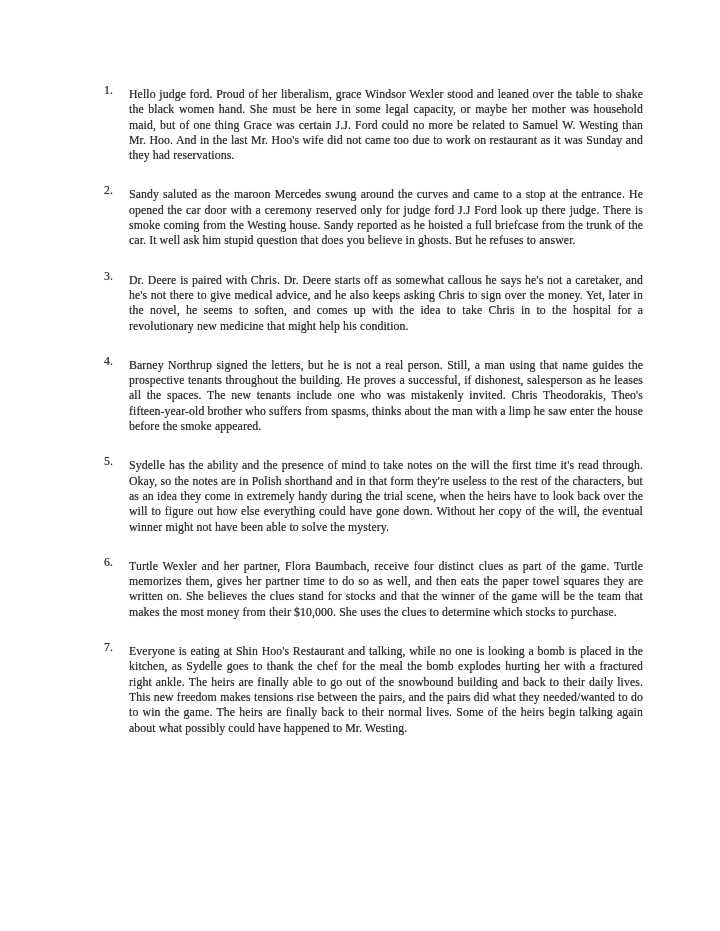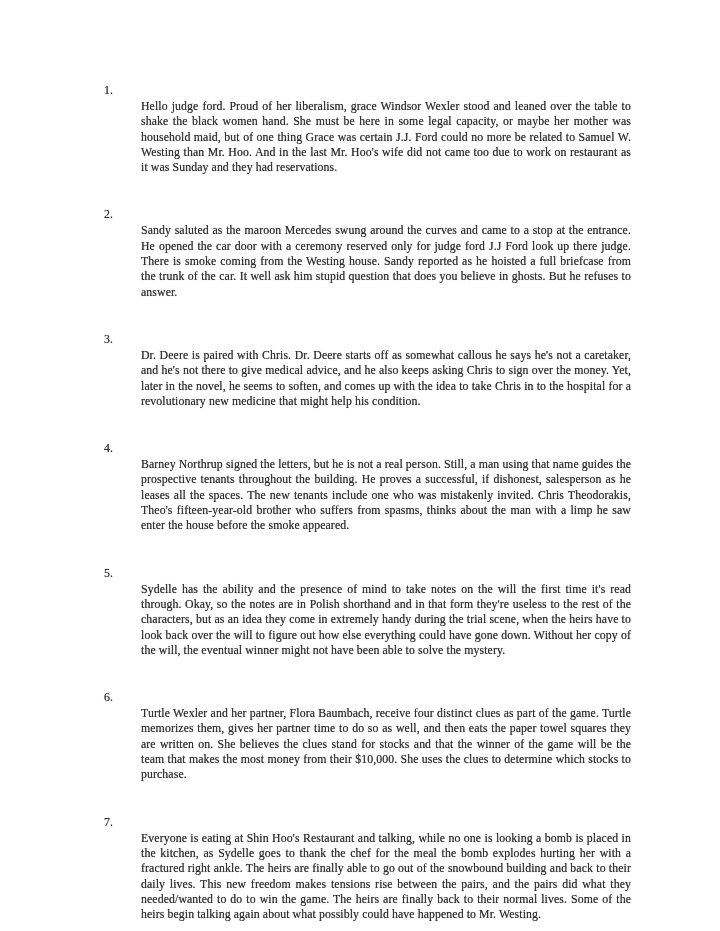--- a/index.html
+++ b/index.html
@@ -29,21 +29,21 @@
   .item {
     display: flex;
     margin: 0 0 16px 0;
   }
   .num {
     flex: 0 0 21px;
     width: 21px;
   }
   .txt {
     flex: 1;
-    margin: 16px;
+    margin: 4px;
     text-align: justify;
   }
 </style>
 </head>
 <body>
 
 <div class="page">
   <div class="content">
 
     <div class="item">

